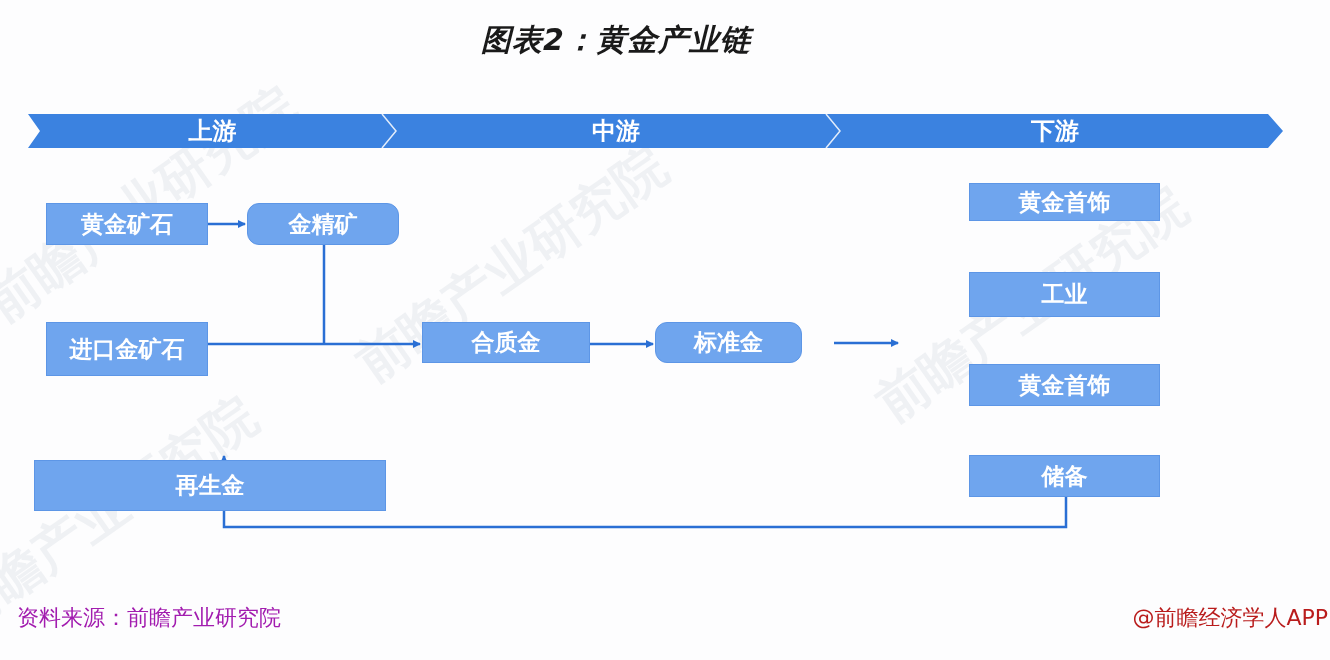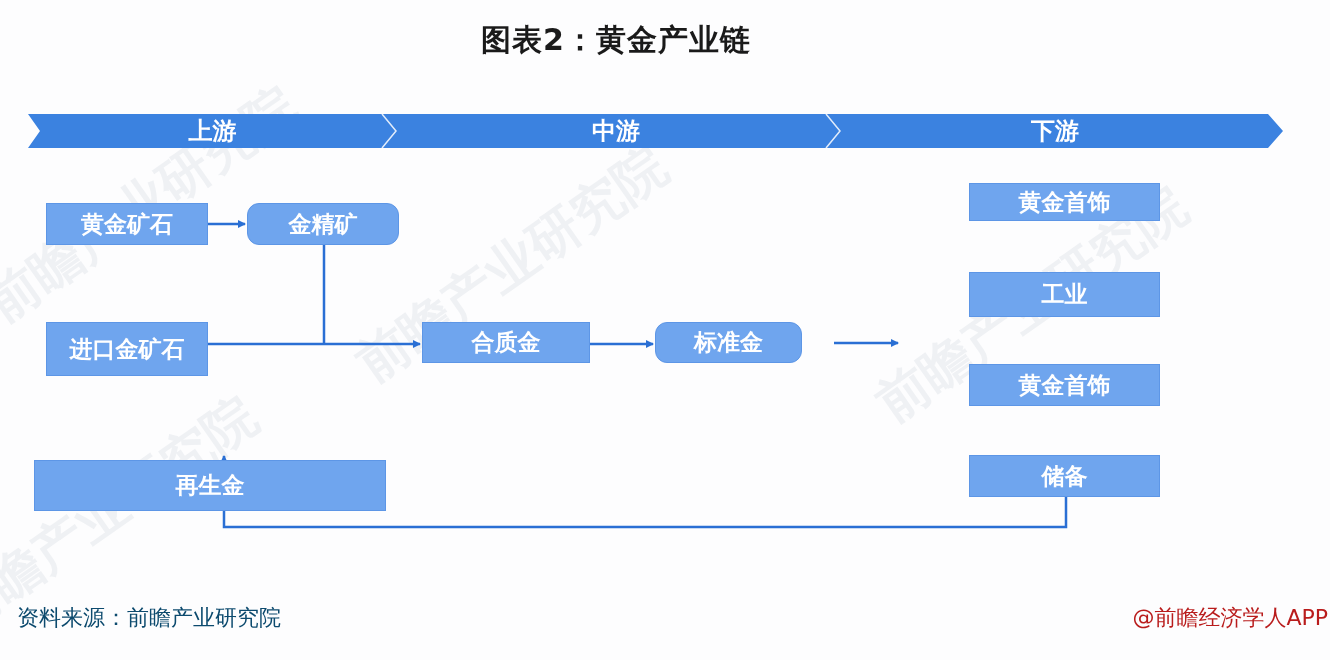--- a/index.html
+++ b/index.html
@@ -3,40 +3,40 @@
 <meta charset="utf-8">
 <style>
   html, body { margin: 0; padding: 0; }
   body {
     width: 1330px; height: 660px; position: relative; overflow: hidden;
     background: #fdfdfe;
     font-family: "DejaVu Sans", "Liberation Sans", sans-serif;
   }
   .title {
     position: absolute; left: 0; width: 1232px; top: 20px; text-align: center;
-    font-size: 30px; font-weight: bold; color: #1a1a1a; letter-spacing: 1px;
+    font-size: 30px; font-weight: bold; color: #1a1a1a; letter-spacing: 1px; font-style: italic;
   }
   .banner { position: absolute; left: 0; top: 0; }
   .stage-label {
     position: absolute; top: 115px; height: 32px; line-height: 32px;
     color: #ffffff; font-size: 24px; font-weight: bold; text-align: center;
   }
   .node {
     position: absolute; background: #6fa5ee; color: #ffffff;
     font-size: 23px; font-weight: bold; text-align: center;
     display: flex; align-items: center; justify-content: center;
     box-sizing: border-box; border: 1px solid #5d96e6;
   }
   .diagram-svg { position: absolute; left: 0; top: 0; pointer-events: none; }
   .watermark {
     position: absolute; color: rgba(150,160,175,0.13); font-size: 52px; font-weight: bold;
     transform: rotate(-35deg); white-space: nowrap; pointer-events: none;
   }
   .footer-left {
-    position: absolute; left: 17px; top: 603px; font-size: 22px; color: #0c4a6e;
+    position: absolute; left: 17px; top: 603px; font-size: 22px; color: #a21caf;
   }
   .footer-right {
     position: absolute; right: 2px; top: 603px; font-size: 22px; color: #b91c1c;
   }
 </style>
 </head>
 <body>
 
 <div class="title">图表2：黄金产业链</div>
 

